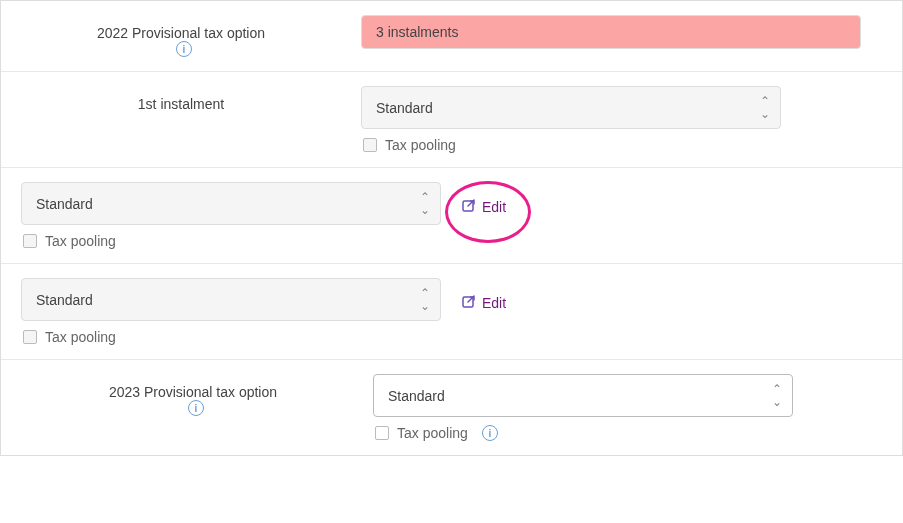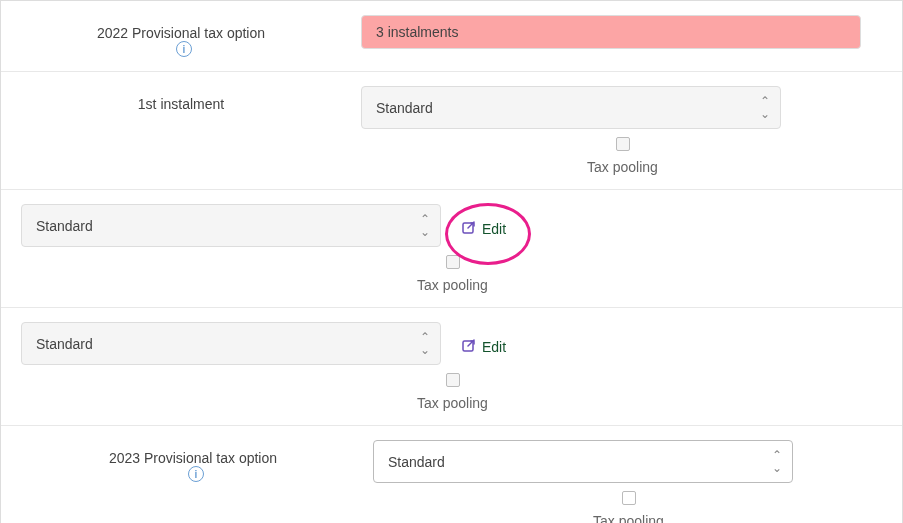--- a/index.html
+++ b/index.html
@@ -101,39 +101,38 @@
     }
     .chevron span {
       display: block;
       line-height: 1;
     }
     .checkbox-row {
       display: flex;
       align-items: center;
       gap: 8px;
       margin-left: 2px;
-      flex-direction: column;
     }
     .checkbox {
       width: 14px;
       height: 14px;
       border: 1.5px solid #bbb;
       border-radius: 2px;
       background: #f5f5f5;
       flex-shrink: 0;
     }
     .checkbox-label {
       color: #666;
       font-size: 14px;
     }
     .edit-btn {
       display: flex;
       align-items: center;
       gap: 5px;
-      color: #14532d;
+      color: #701a75;
       font-size: 14px;
       cursor: pointer;
       white-space: nowrap;
       margin-left: 8px;
       padding-top: 6px;
     }
     .edit-icon-svg {
       width: 16px;
       height: 16px;
     }

